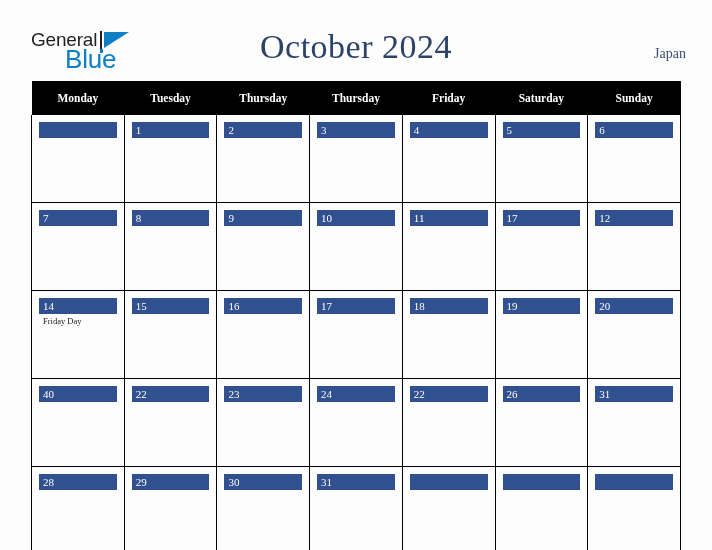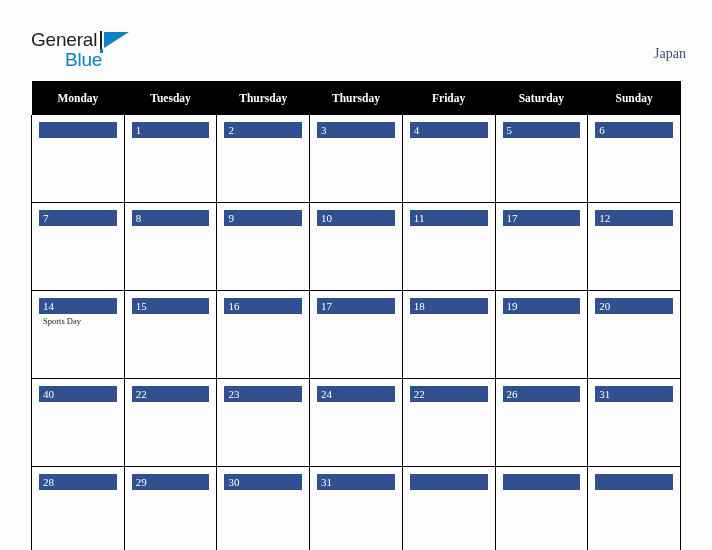--- a/index.html
+++ b/index.html
@@ -46,21 +46,21 @@
     font-weight: 400;
     color: #231f20;
     letter-spacing: -0.2px;
     line-height: 19px;
   }
   .logo-blue {
     position: absolute;
     left: 34px;
     top: 20px;
     font-family: "Liberation Sans", sans-serif;
-    font-size: 19px;
+    font-size: 26px;
     font-weight: 400;
     color: #0d7fc4;
     letter-spacing: -0.2px;
     line-height: 19px;
   }
   .logo-mark {
     position: absolute;
     left: 69px;
     top: 1px;
     width: 30px;
@@ -189,20 +189,21 @@
     <div class="logo">
       <span class="logo-general">General</span>
       <span class="logo-mark">
         <span class="bar"></span>
         <span class="tri"></span>
         <span class="dot"></span>
       </span>
       <span class="logo-blue">Blue</span>
     </div>
 
+    <div class="month-title">October 2024</div>
 
     <div class="country-label">Japan</div>
   </div>
 
   <table class="calendar">
     <thead>
       <tr class="dow-row">
         <th>Monday</th>
         <th>Tuesday</th>
         <th>Thursday</th>
@@ -270,21 +271,21 @@
           </td>
           <td class="day-cell">
             <div class="daynum-band">12</div>
             <div class="events"></div>
           </td>
         </tr>
         <tr class="week-row">
           <td class="day-cell">
             <div class="daynum-band">14</div>
             <div class="events">
-              <span class="event-item">Sports Day</span>
+              <span class="event-item">Friday Day</span>
             </div>
           </td>
           <td class="day-cell">
             <div class="daynum-band">15</div>
             <div class="events"></div>
           </td>
           <td class="day-cell">
             <div class="daynum-band">16</div>
             <div class="events"></div>
           </td>

